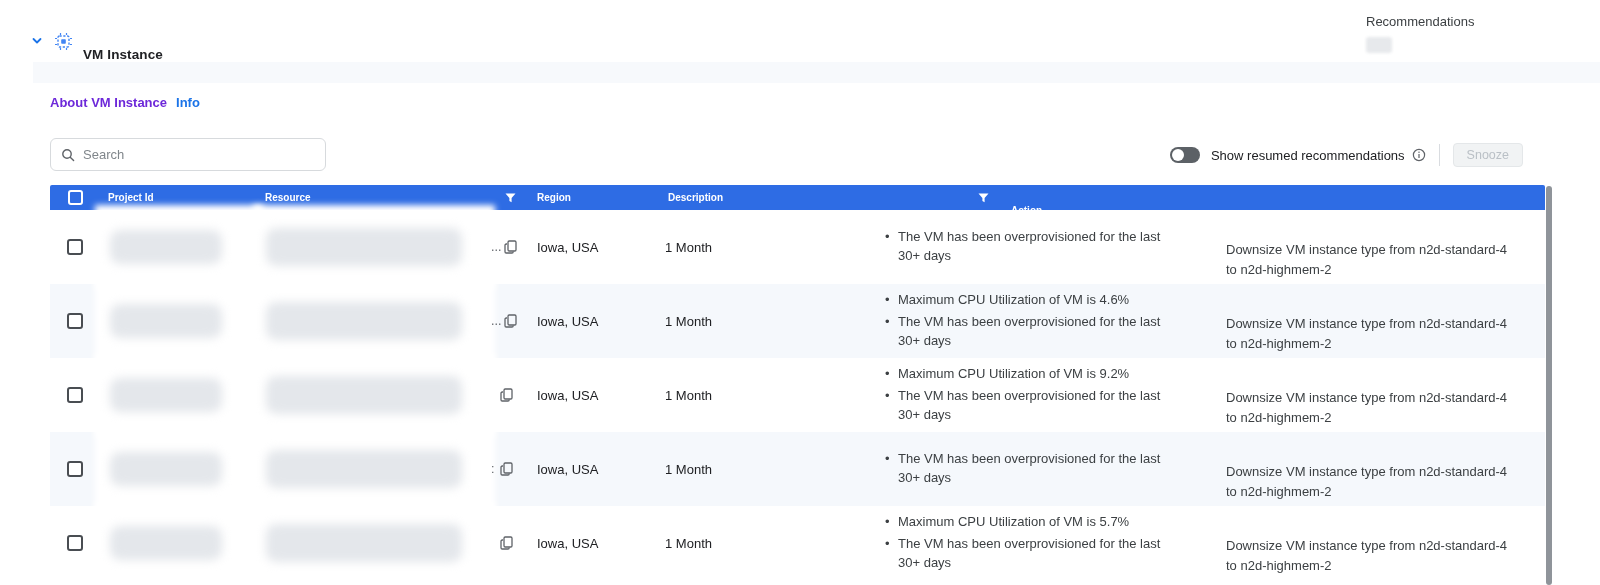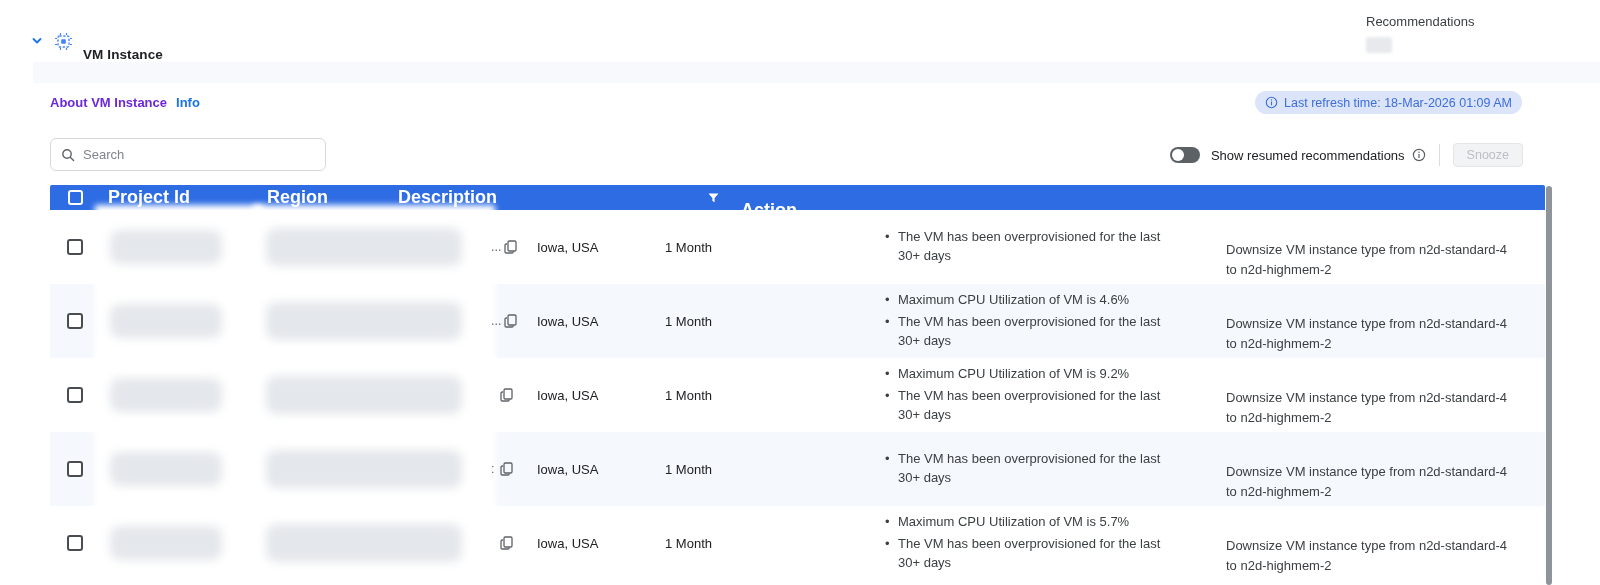--- a/index.html
+++ b/index.html
@@ -37,21 +37,21 @@
   .toggle .knob { position:absolute; left:2px; top:2px; width:12px; height:12px; border-radius:50%; background:#fff; }
   .toggle-label { font-size:13px; color:#202124; margin-left:11px; }
   .icon-info { margin-left:7px; display:flex; align-items:center; cursor:pointer; }
   .vdiv { width:1px; height:22px; background:#d9dce0; margin:0 13px; }
   .snooze-btn { height:24px; padding:0 13px; background:#f1f3f4; border:1px solid #e4e7e9; border-radius:4px;
                 color:#bac0c6; font-size:12.5px; display:flex; align-items:center; cursor:default; }
 
   
   .table { position:absolute; top:185px; left:50px; width:1495px; }
   .thead { display:flex; height:25px; background:#2e6ce4; border-radius:2px 2px 0 0; align-items:center;
-           color:#fff; font-size:18px; font-weight:700; }
+           color:#fff; font-size:10px; font-weight:700; }
   .th { display:flex; align-items:center; height:100%; }
   .tbody .tr { display:flex; height:74px; align-items:stretch; background:#fff; }
   .tbody .tr:nth-child(even) { background:#f5f8fc; }
   .td { display:flex; align-items:center; font-size:13px; color:#202124; }
 
   .c-select  { width:50px;  justify-content:center; }
   .c-project { width:158px; }
   .c-resource{ width:270px; }
   .c-region  { width:132px; }
   .c-age     { width:215px; }
@@ -128,30 +128,20 @@
       <div class="rec-redacted"></div>
     </div>
   </div>
 
   <div class="band"></div>
 
   <div class="about-row">
     <span class="about-label">About VM Instance</span>
     <span class="info-link">Info</span>
   </div>
-  <div class="refresh-pill">
-    <span style="display:flex;align-items:center;">
-      <svg width="13" height="13" viewBox="0 0 14 14">
-          <circle cx="7" cy="7" r="5.6" fill="none" stroke="#3d6edb" stroke-width="1.2"></circle>
-          <rect x="6.4" y="6" width="1.2" height="4" fill="#3d6edb"></rect>
-          <rect x="6.4" y="3.6" width="1.2" height="1.3" fill="#3d6edb"></rect>
-        </svg>
-    </span>
-    <span>Last refresh time: 18-Mar-2026 01:09 AM</span>
-  </div>
 
   <div class="search-wrap">
     <span style="display:flex;align-items:center;">
       <svg width="14" height="14" viewBox="0 0 14 14">
           <circle cx="6" cy="6" r="4.2" fill="none" stroke="#5f6368" stroke-width="1.4"></circle>
           <line x1="9.2" y1="9.2" x2="12.6" y2="12.6" stroke="#5f6368" stroke-width="1.4" stroke-linecap="round"></line>
         </svg>
     </span>
     <input type="text" placeholder="Search" style="">
   </div>
@@ -173,20 +163,29 @@
   </div>
 
   <div class="table">
     <div class="thead">
       <div class="th c-select">
           <span class="cb-header"></span>
         </div>
       <div class="th c-project">
           <span>Project Id</span>
         </div>
+      <div class="th c-resource">
+        <span>Resource</span>
+        <span class="th-flex-spacer"></span>
+        <span class="funnel">
+          <svg width="11" height="10" viewBox="0 0 11 10">
+              <path d="M0.5 0.5 H10.5 L6.6 5 V9.3 L4.4 7.9 V5 Z" fill="#fff"></path>
+            </svg>
+        </span>
+      </div>
       <div class="th c-region">
           <span>Region</span>
         </div>
       <div class="th c-desc">
         <span>Description</span>
         <span class="th-flex-spacer"></span>
         <span class="funnel desc-funnel">
           <svg width="11" height="10" viewBox="0 0 11 10">
               <path d="M0.5 0.5 H10.5 L6.6 5 V9.3 L4.4 7.9 V5 Z" fill="#fff"></path>
             </svg>

